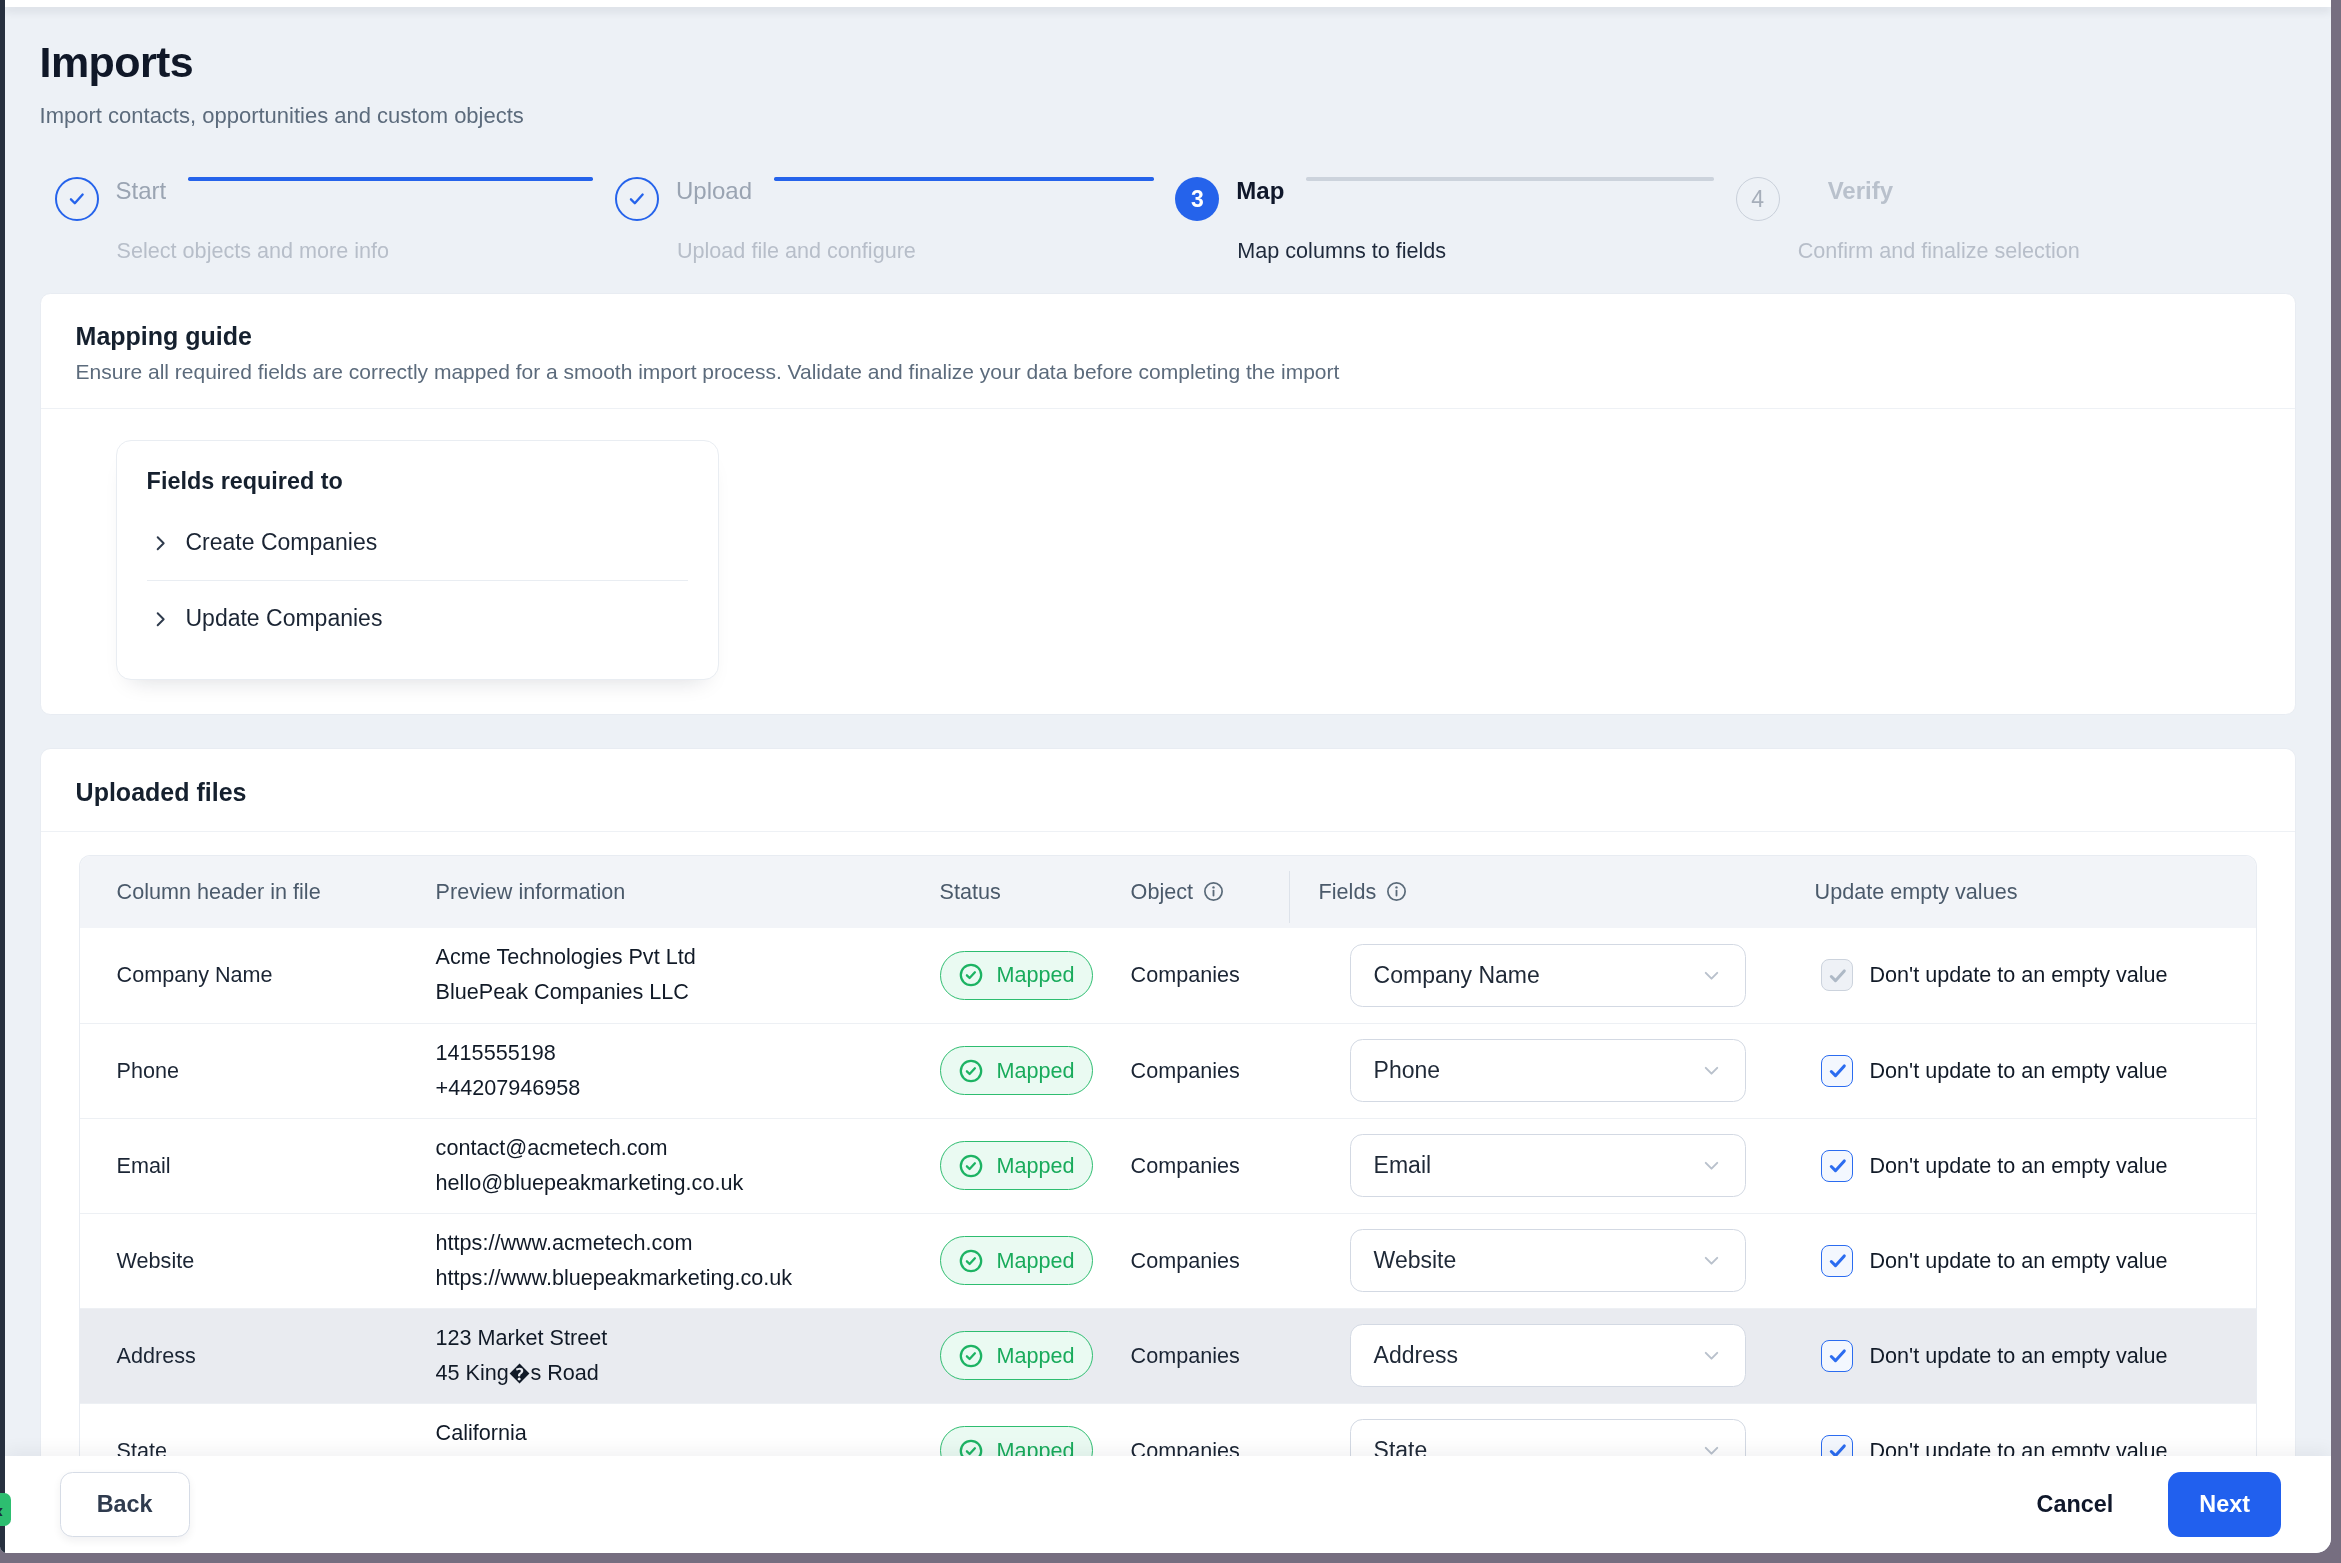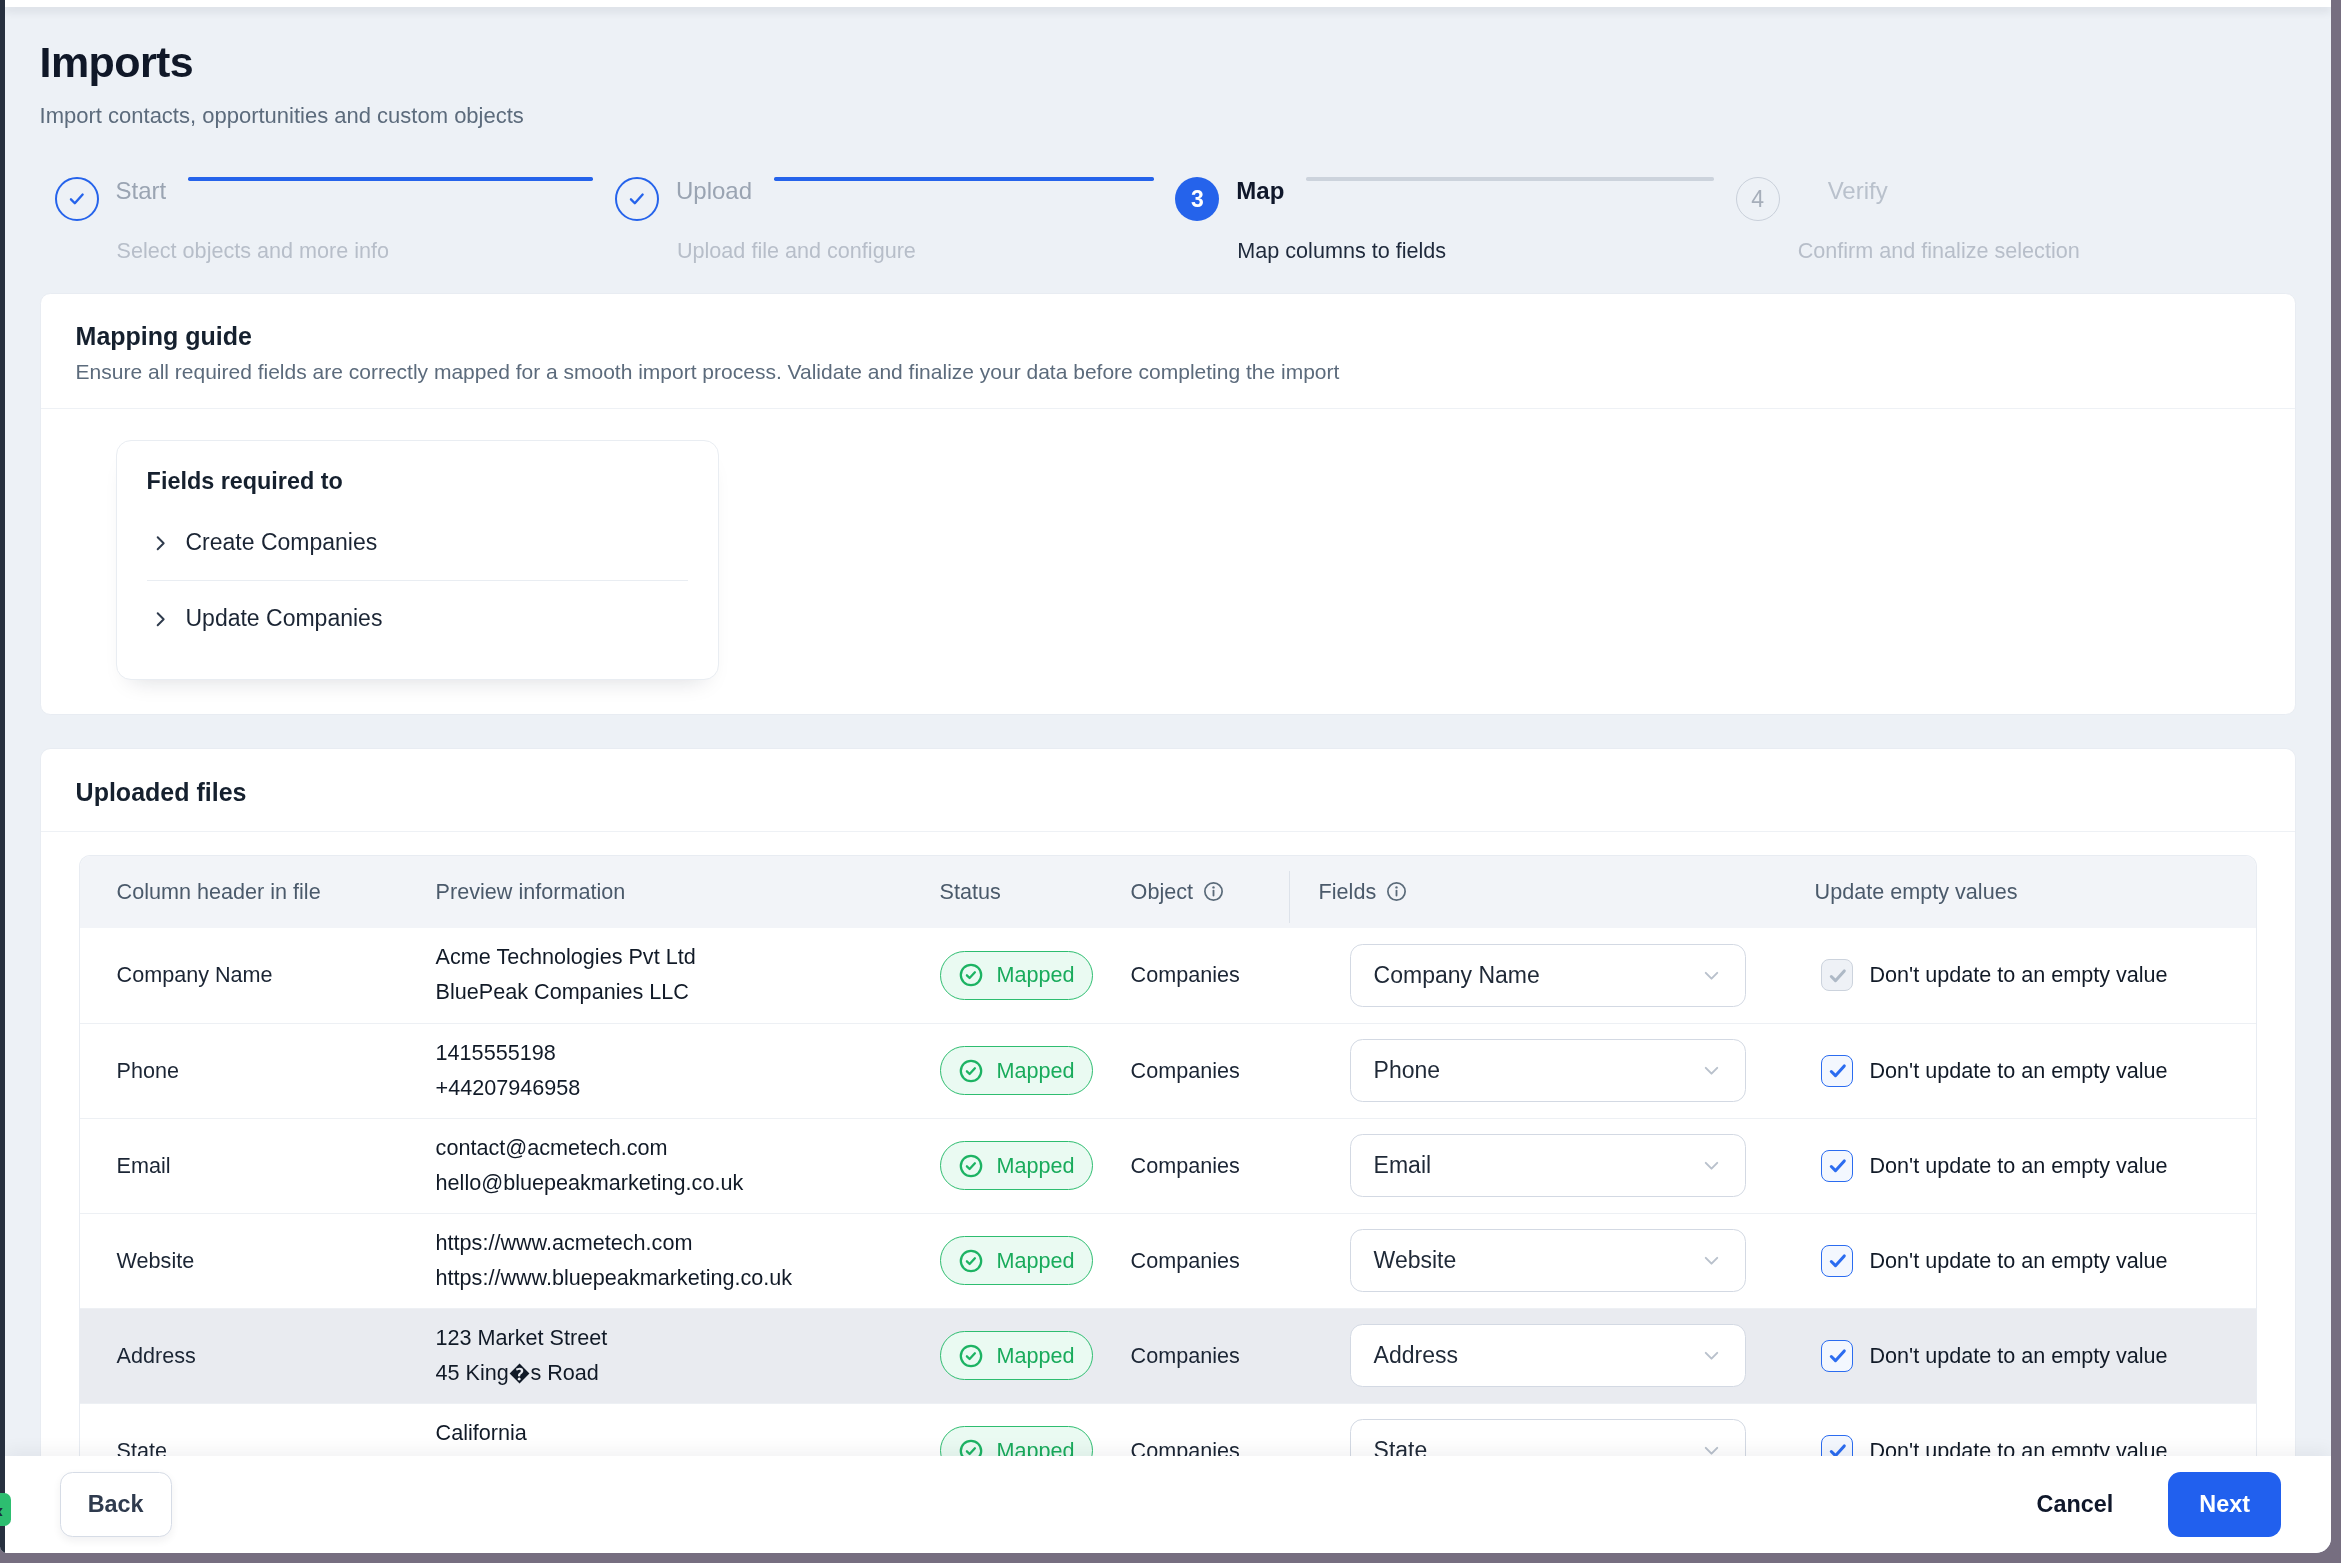--- a/index.html
+++ b/index.html
@@ -28,21 +28,21 @@
   .step-circle { width:44px; height:44px; border-radius:50%; flex:0 0 auto;
                  display:flex; align-items:center; justify-content:center;
                  font-size:23px; font-weight:500; }
   .step--completed .step-circle { border:2.3px solid #2563eb; color:#2563eb; background:transparent; }
   .step--active .step-circle { background:#2563eb; color:#ffffff; border:none; font-weight:600; }
   .step--upcoming .step-circle { border:1.7px solid #c9d0da; color:#a6aeba; background:transparent; }
   .step-check { width:21.6px; height:21.6px; color:#2563eb; }
   .step-label { margin-left:17px; font-size:24px; white-space:nowrap; }
   .step--completed .step-label { color:#9aa4b2; font-weight:500; }
   .step--active .step-label { color:#0f172a; font-weight:700; }
-  .step--upcoming .step-label { color:#b9c1cc; font-weight:400;margin-left:48px; }
+  .step--upcoming .step-label { color:#b9c1cc; font-weight:700;margin-left:48px; }
   .step-connector { flex:1 1 auto; height:3.4px; border-radius:1.7px; margin:0 21.6px; }
   .connector--done { background:#2563eb; }
   .connector--todo { background:#ccd3dc; }
   .step-description { margin:17px 0 0 62px; font-size:21.6px; white-space:nowrap; }
   .step--completed .step-description, .step--upcoming .step-description { color:#b7bec9; }
   .step--active .step-description { color:#1e293b; }
 
   
   .card { background:#ffffff; border:1.1px solid #e8ecf2; border-radius:10.3px; }
   .card-header { padding:28.5px 35px 24px 35px; border-bottom:1.1px solid #eef1f5; }
@@ -98,21 +98,21 @@
               justify-content:center; cursor:pointer; flex:0 0 auto; }
   .checkbox svg { width:21.6px; height:21.6px; }
   .checkbox--disabled { border-color:#ccd3dd; background:#eef1f6; color:#aeb9c6; cursor:default; }
   .checkbox-label { font-size:21.6px; color:#111a27; }
 
   
   .footer { position:absolute; left:4.6px; right:0; bottom:0; height:97px; background:#ffffff;
             z-index:25; display:flex; align-items:center; padding:0 50px 0 55px;
             box-shadow:0 -5.7px 16px rgba(15,23,42,.05); }
   .btn { font-family:inherit; font-size:23.4px; font-weight:600; border-radius:12.5px; cursor:pointer; }
-  .btn-back { width:112px; height:65px; background:#ffffff; color:#2f3b4e;
+  .btn-back { width:130px; height:65px; background:#ffffff; color:#2f3b4e;
               border:1.1px solid #d6dce6; box-shadow:0 3.4px 8px rgba(15,23,42,.06); }
   .footer-right { margin-left:auto; display:flex; align-items:center; gap:55px; }
   .btn-cancel { background:none; border:none; color:#0f172a; }
   .btn-next { height:65px; padding:0 31px; background:#2160ee; color:#ffffff; border:none; }
 
   .collapse-tab { position:absolute; left:0; bottom:27px; width:11.4px; height:33px; z-index:40;
                   background:#2dbe70; border-radius:0 6.8px 6.8px 0; overflow:hidden;
                   display:flex; align-items:center; color:#173043; font-size:20.5px; font-weight:700; }
   .collapse-tab span { margin-left:-8px; }
 </style>

